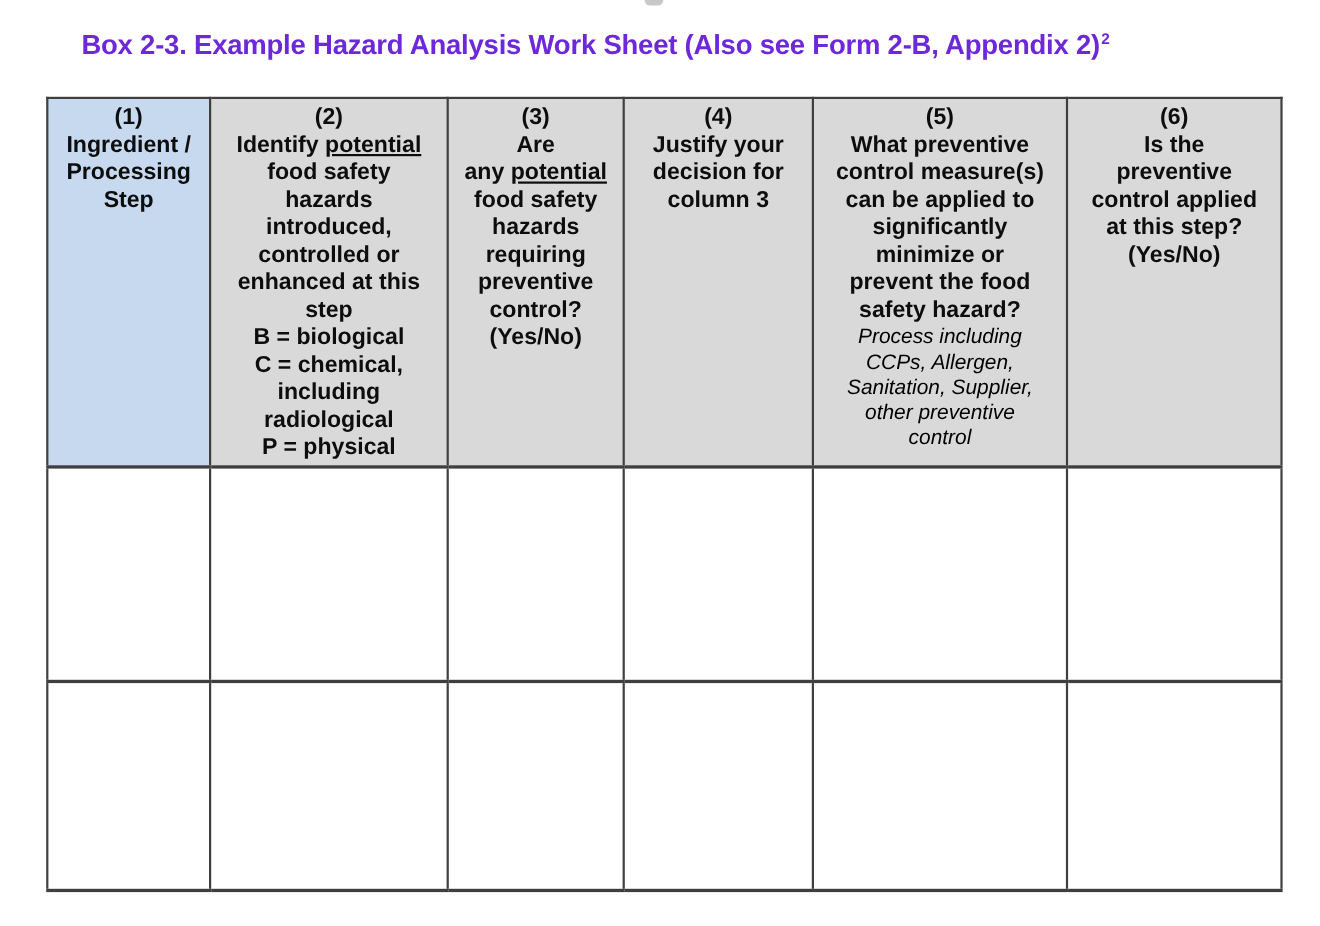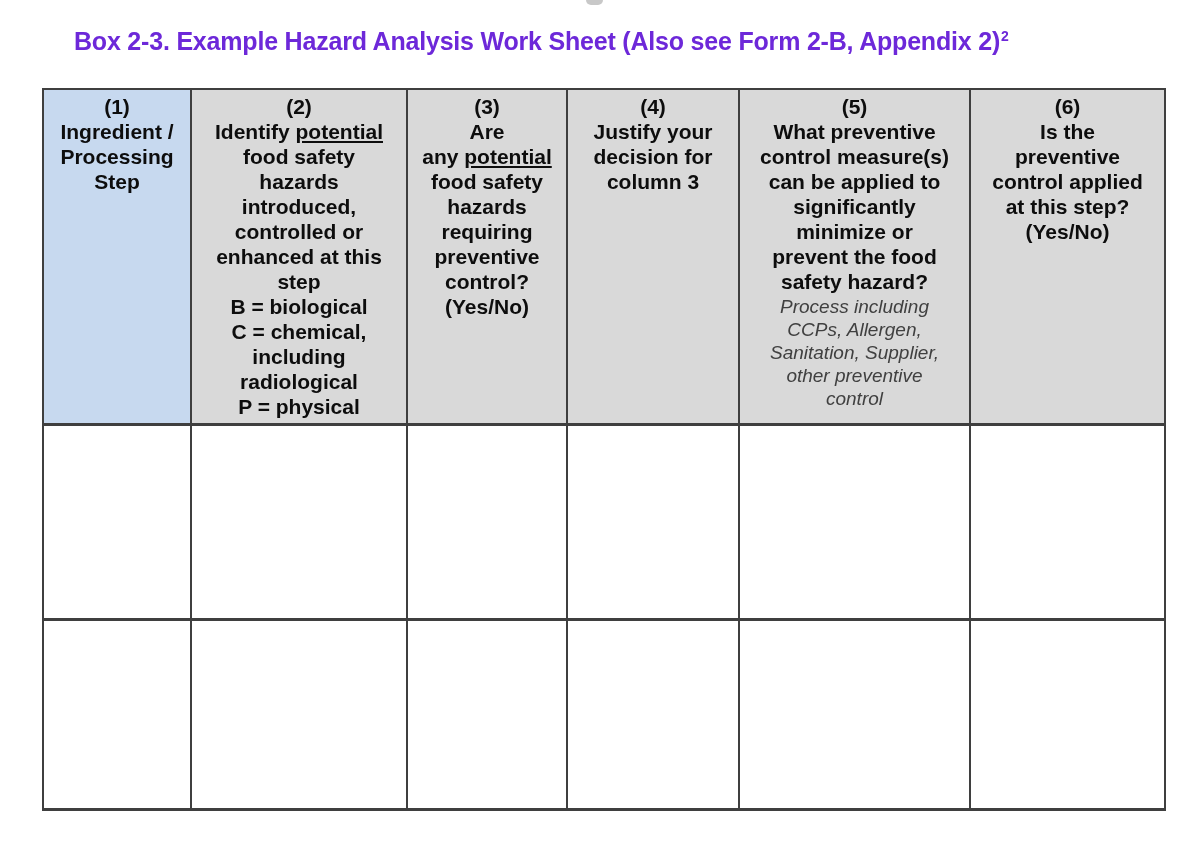--- a/index.html
+++ b/index.html
@@ -77,21 +77,21 @@
   .worksheet thead th.hdr-blue { background: var(--col1-bg); }
   .worksheet thead th.hdr-gray { background: var(--hdr-bg); }
   .u { text-decoration: underline; text-decoration-thickness: 2px; text-underline-offset: 2px; margin-top: 40px; }
   .hdr-note {
     display: block;
     font-style: italic;
     font-weight: normal;
     font-size: 19px;
     line-height: 23px;
     margin-top: 1px;
-    color: #404040;
+    color: #000000;
   }
   .worksheet tbody td { background: #ffffff; }
   .worksheet tbody tr.body-row-1 { height: 195px; }
   .worksheet tbody tr.body-row-1 td { border-bottom-width: 3px; }
   .worksheet tbody tr.body-row-2 { height: 190px; }
   .worksheet tbody tr.body-row-2 td { border-bottom-width: 3px; }
 </style>
 </head>
 <body>
 

